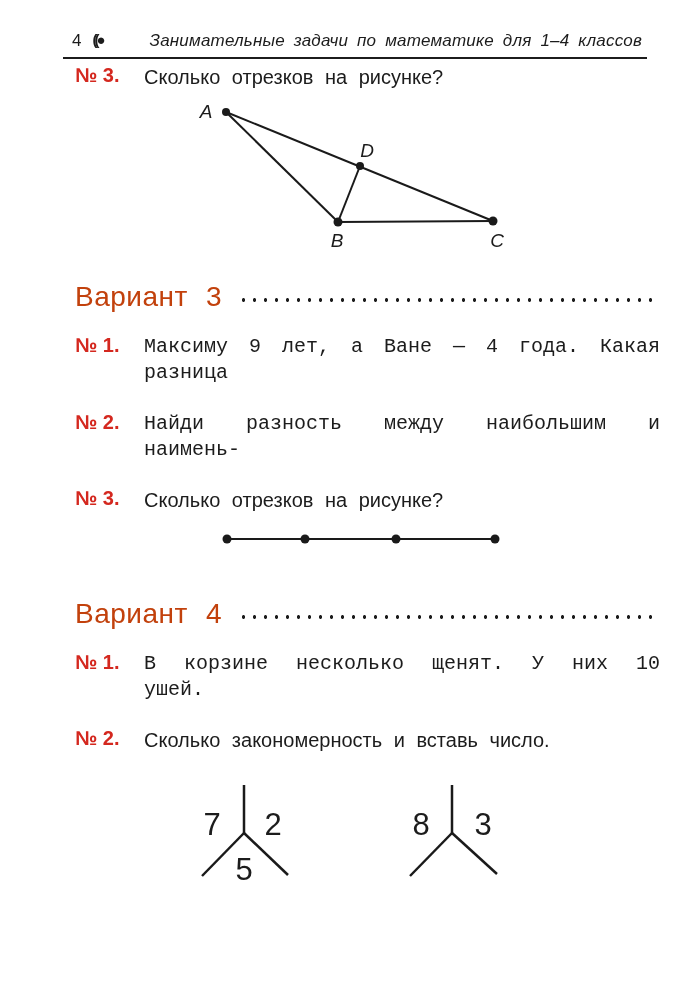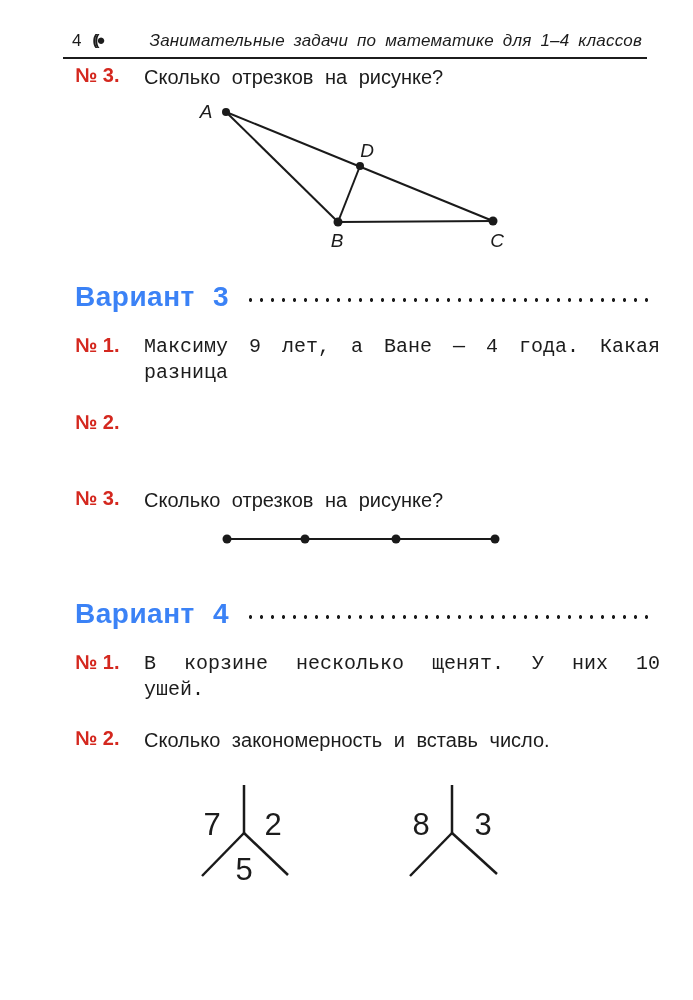--- a/index.html
+++ b/index.html
@@ -21,21 +21,21 @@
 
   
   .task { position:absolute; left:75px; width:585px; display:flex; font-size:20px; }
   .task .num { flex:none; width:53px; font-weight:bold; color:#d4281f; }
   .task .lines { flex:1; }
   .task .line { height:34px; line-height:26px; word-spacing:6px;margin-left:16px; }
   .task .line.just { text-align:justify; text-align-last:justify;font-family:Liberation Mono, monospace; }
 
   
   .variant { position:absolute; left:75px; right:38px; display:flex; align-items:center; gap:16px; height:32px; }
-  .variant .vtitle { color:#3b82f6; font-weight:bold; font-size:28px; word-spacing:10px; white-space:nowrap; letter-spacing:.5px; }
+  .variant .vtitle { color:#c2410c; font-weight:normal; font-size:28px; word-spacing:10px; white-space:nowrap; letter-spacing:.5px; }
   .variant .dotline {
     flex:1; height:4px; margin-top:6px;
     background-image:radial-gradient(circle, #1c1c1c 1.6px, transparent 2px);
     background-size:11px 4px; background-repeat:repeat-x; background-position:left center;
   }
 
   .fig { position:absolute; left:0; }
   .fig svg { display:block; }
   .fig text { font-family:"Liberation Sans","DejaVu Sans",sans-serif; fill:#1c1c1c; }
   .ptlabel { font-style:italic; font-size:19px; }
@@ -89,20 +89,21 @@
   <div class="task" style="top:334px">
     <span class="num">№ 1.</span>
     <div class="lines">
       <div class="line just">Максиму 9 лет, а Ване — 4 года. Какая разница</div>
     </div>
   </div>
 
   <div class="task" style="top:411px">
     <span class="num">№ 2.</span>
     <div class="lines">
+      <div class="line just">Найди разность между наибольшим и наимень-</div>
     </div>
   </div>
 
   <div class="task" style="top:487px">
     <span class="num">№ 3.</span>
     <div class="lines">
       <div class="line">Сколько отрезков на рисунке?</div>
     </div>
   </div>
 

